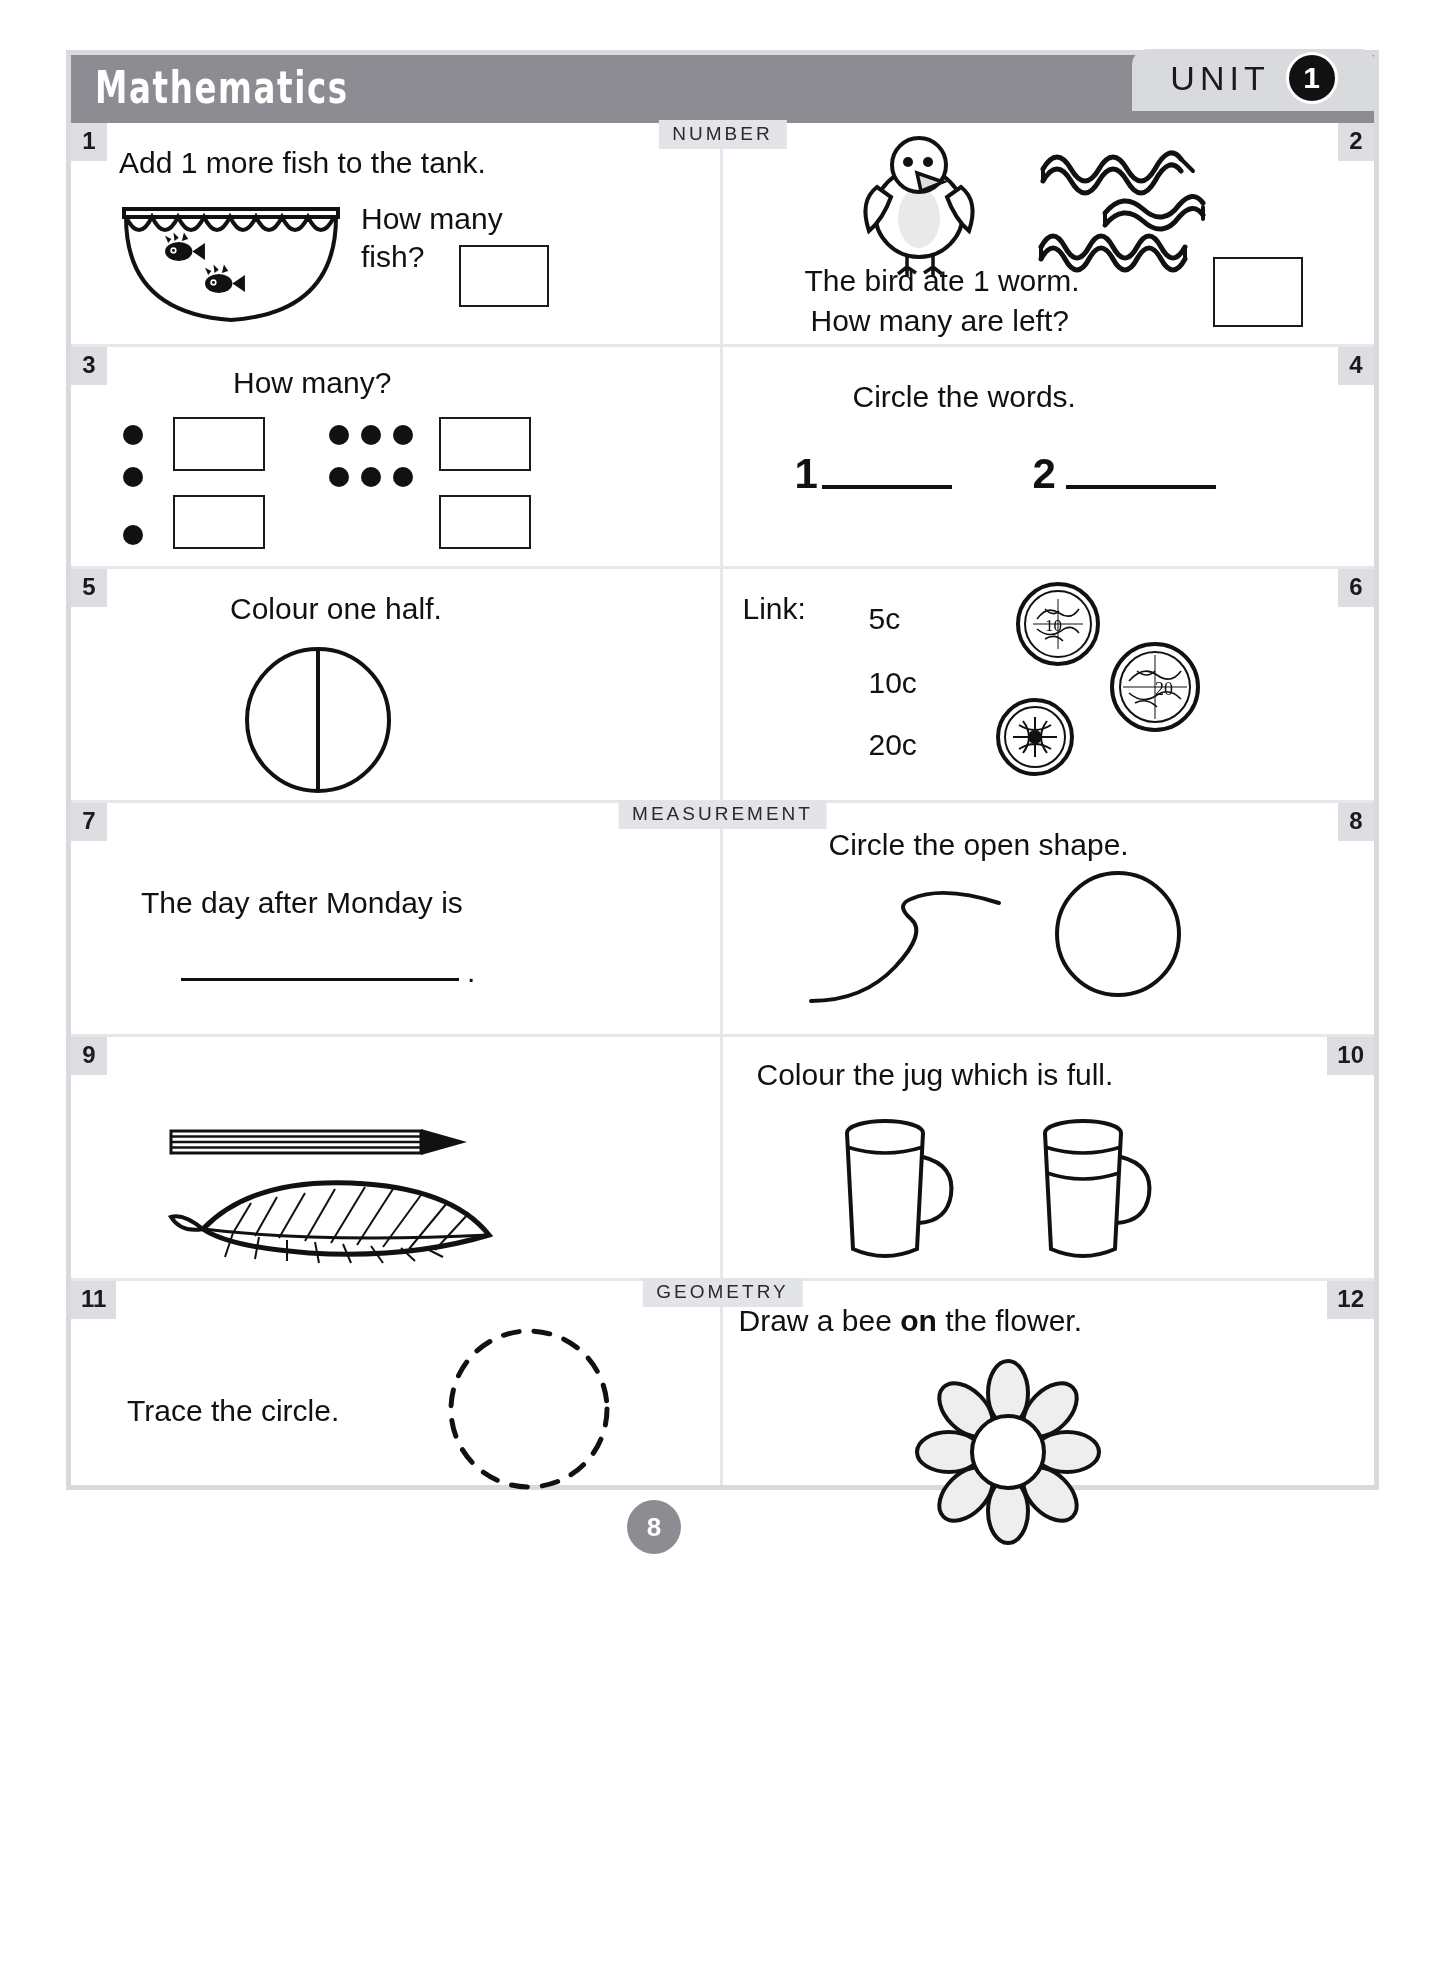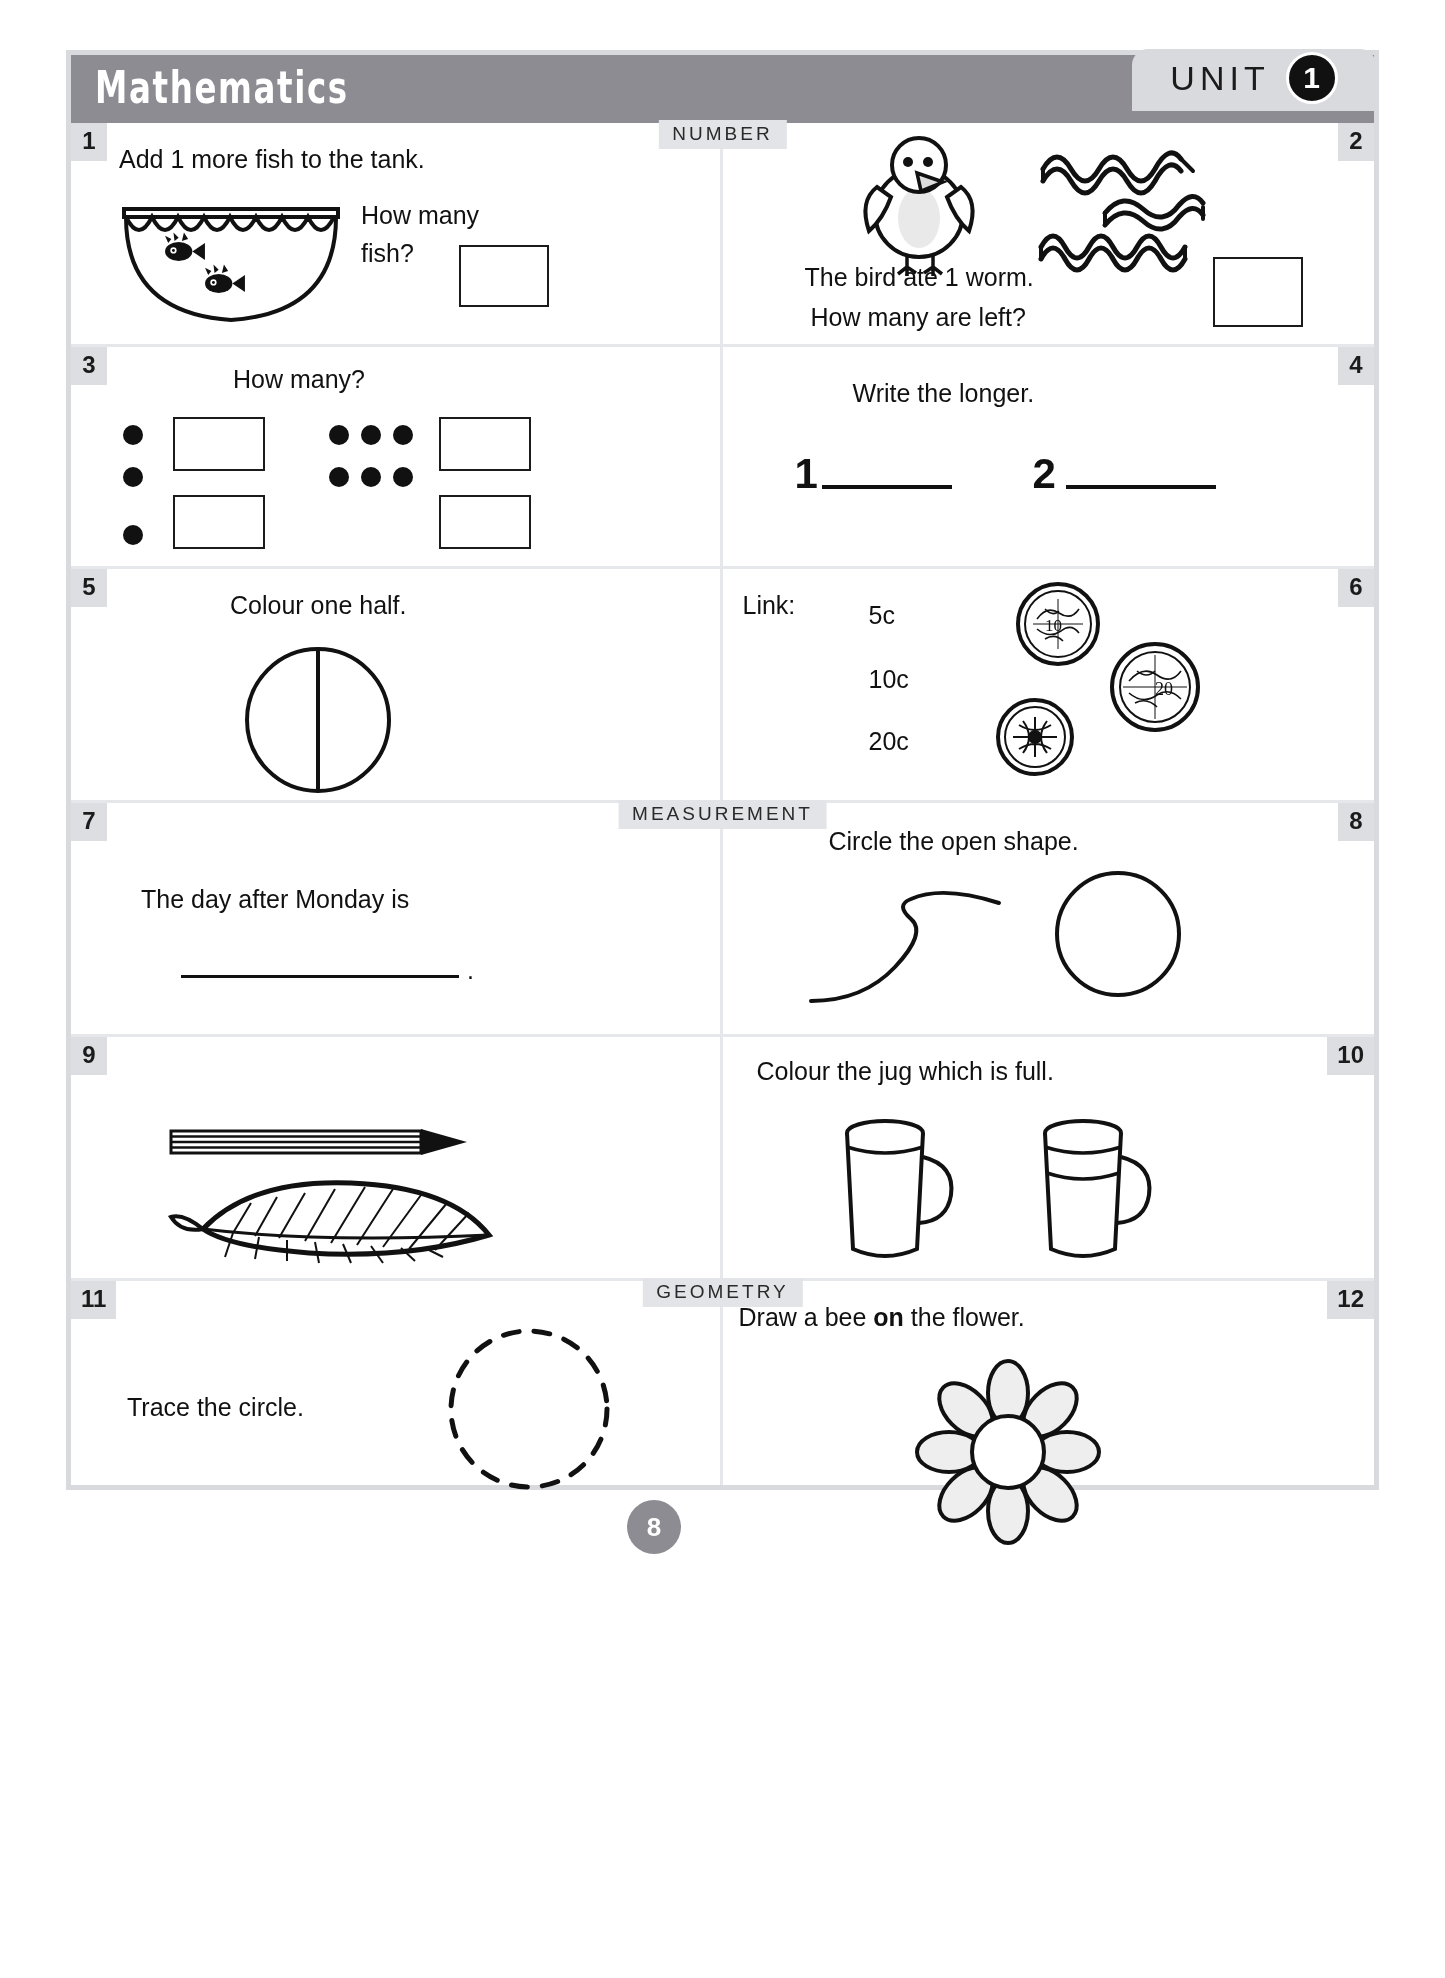--- a/index.html
+++ b/index.html
@@ -58,21 +58,21 @@
   }
   .qnum.tl{left:0;top:0;}
   .qnum.tr{right:0;top:0;}
 
   .strand{
     position:absolute;top:-3px;left:50%;transform:translateX(-50%);
     background:#e3e4e7;color:#2a2a2a;font-size:19px;letter-spacing:3px;
     padding:3px 14px 4px 14px;z-index:7;white-space:nowrap;
   }
 
-  .qtext{font-size:25px;color:#111;line-height:1.18;}
+  .qtext{font-size:30px;color:#111;line-height:1.18;}
   .bold{font-weight:bold;}
 
   .ansbox{border:2px solid #1b1b1b;background:#fff;box-sizing:border-box;}
 
   .dot{background:#111;border-radius:50%;}
 
   .blankline{border-bottom:4px solid #111;display:inline-block;}
 
   
   .pagenum{
@@ -202,21 +202,21 @@
             <div class="dot abs" style="left:0;top:42px;width:20px;height:20px;"></div>
             <div class="dot abs" style="left:32px;top:42px;width:20px;height:20px;"></div>
             <div class="dot abs" style="left:64px;top:42px;width:20px;height:20px;"></div>
           </div>
           <div class="ansbox abs" style="left:368px;top:70px;width:92px;height:54px;"></div>
           <div class="ansbox abs" style="left:368px;top:148px;width:92px;height:54px;"></div>
         </div>
 
         <div class="cell right">
           <div class="qnum tr">4</div>
-          <div class="qtext abs" style="left:130px;top:32px;">Write the longer.</div>
+          <div class="qtext abs" style="left:130px;top:32px;">Circle the words.</div>
 
           <div class="abs" style="left:72px;top:108px;display:flex;align-items:flex-end;">
             <span class="qtext bold" style="font-size:42px;line-height:.9;">1</span>
             <span class="blankline" style="width:130px;margin-left:4px;margin-bottom:4px;"></span>
           </div>
           <div class="abs" style="left:310px;top:108px;display:flex;align-items:flex-end;">
             <span class="qtext bold" style="font-size:42px;line-height:.9;">2</span>
             <span class="blankline" style="width:150px;margin-left:10px;margin-bottom:4px;"></span>
           </div>
         </div>

